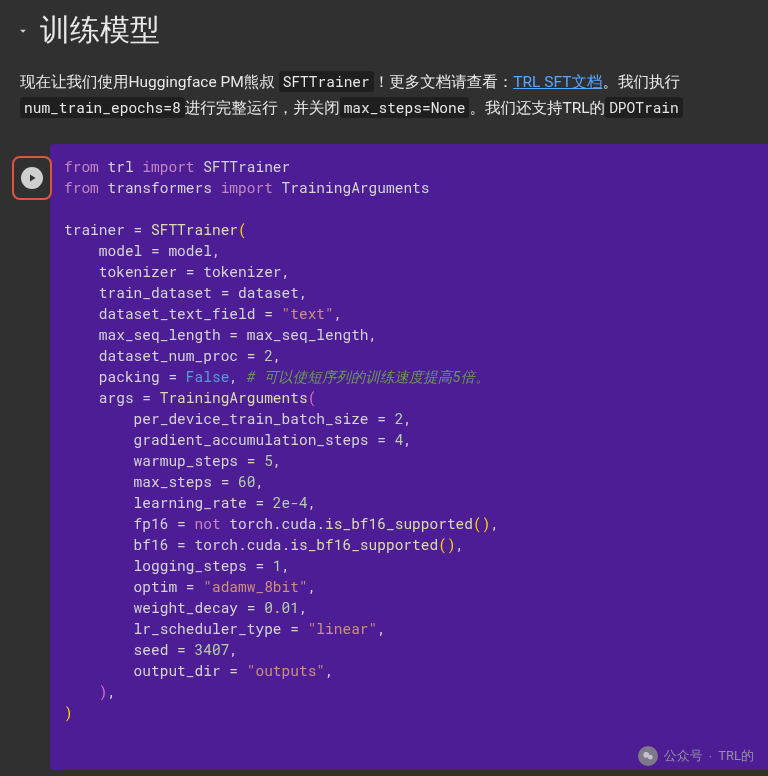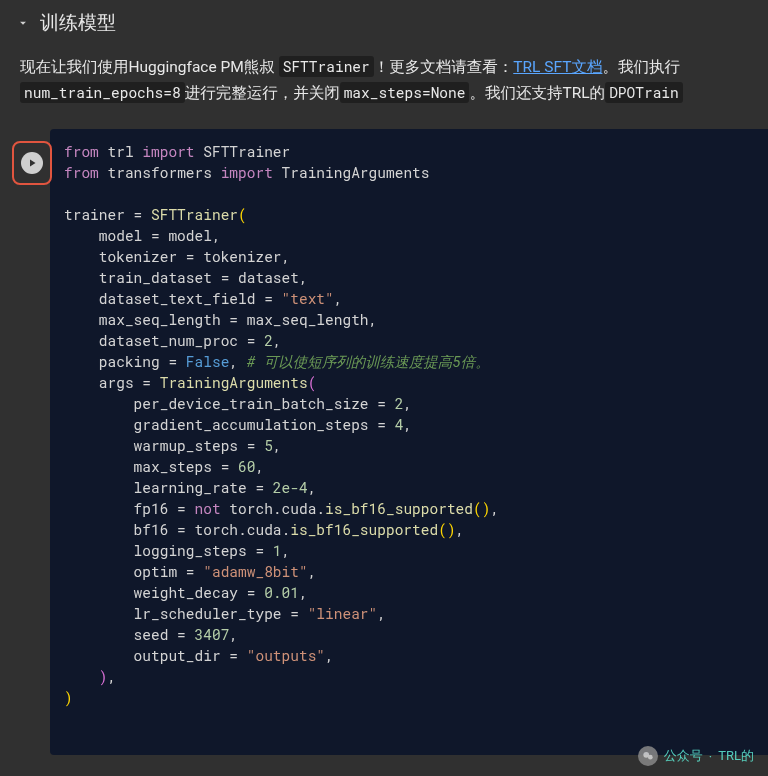--- a/index.html
+++ b/index.html
@@ -17,21 +17,21 @@
     align-items: center;
     padding: 10px 16px;
     gap: 10px;
   }
   .chevron {
     width: 14px;
     height: 14px;
     fill: #d0d0d0;
   }
   .section-title {
-    font-size: 19px;
+    font-size: 30px;
     font-weight: 500;
     color: #e8e8e8;
   }
   .description {
     padding: 8px 18px 8px 20px;
     font-size: 15.5px;
     line-height: 1.7;
     color: #e8e8e8;
     white-space: normal;
   }
@@ -75,21 +75,21 @@
     border-radius: 50%;
     background: #cfcfcf;
     display: flex;
     align-items: center;
     justify-content: center;
   }
   .run-button svg { fill: #303030; }
   .code-block {
     margin-left: 50px;
     margin-right: 0;
-    background: #0f172a;
+    background: #4c1d95;
     border-radius: 4px 0 0 4px;
     padding: 12px 14px 14px 14px;
     font-family: "Roboto Mono", "Menlo", "Monaco", "Consolas", monospace;
     font-size: 14.5px;
     line-height: 1.45;
     white-space: pre;
     color: #d4d4d4;
     overflow: hidden;
     min-height: 600px;
   }
@@ -102,21 +102,21 @@
   .tok-paren     { color: #ffd700; }
   .tok-paren2    { color: #da70d6; }
   .tok-comment   { color: #6a9955; font-style: italic; }
   .watermark {
     position: absolute;
     right: 14px;
     bottom: 10px;
     display: flex;
     align-items: center;
     gap: 6px;
-    color: #5eead4;
+    color: #a3a3a3;
     font-size: 13px;
     opacity: 0.85;
   }
   .wechat-icon {
     width: 20px; height: 20px;
     border-radius: 50%;
     background: #888;
     display: flex; align-items: center; justify-content: center;
   }
 </style>

